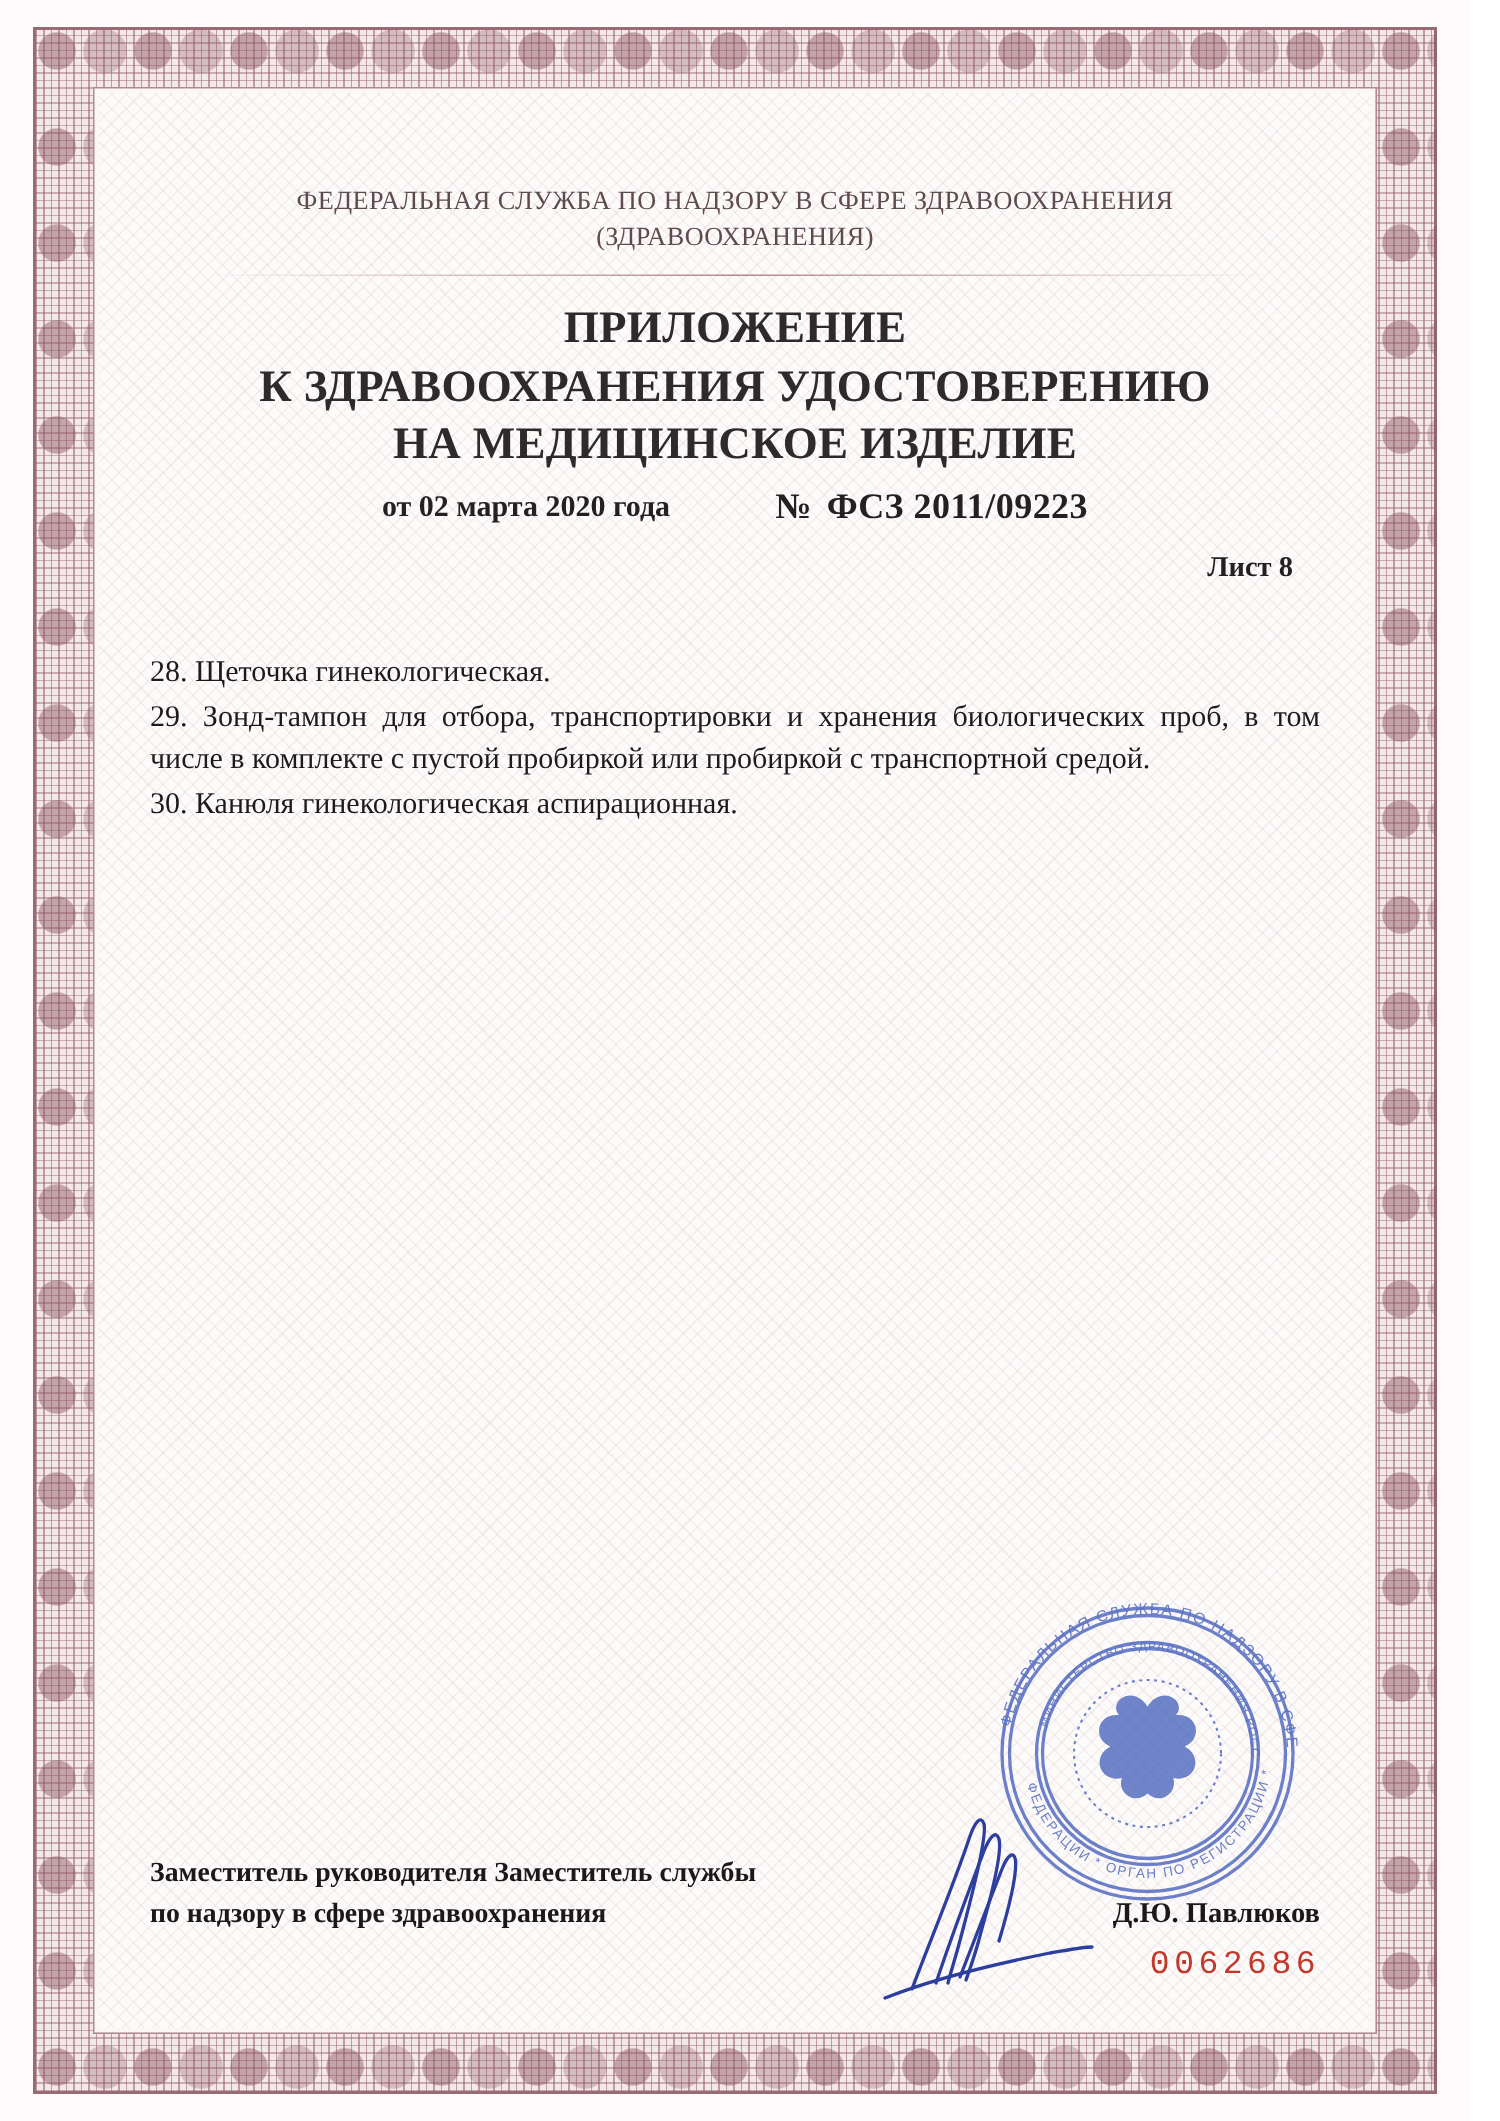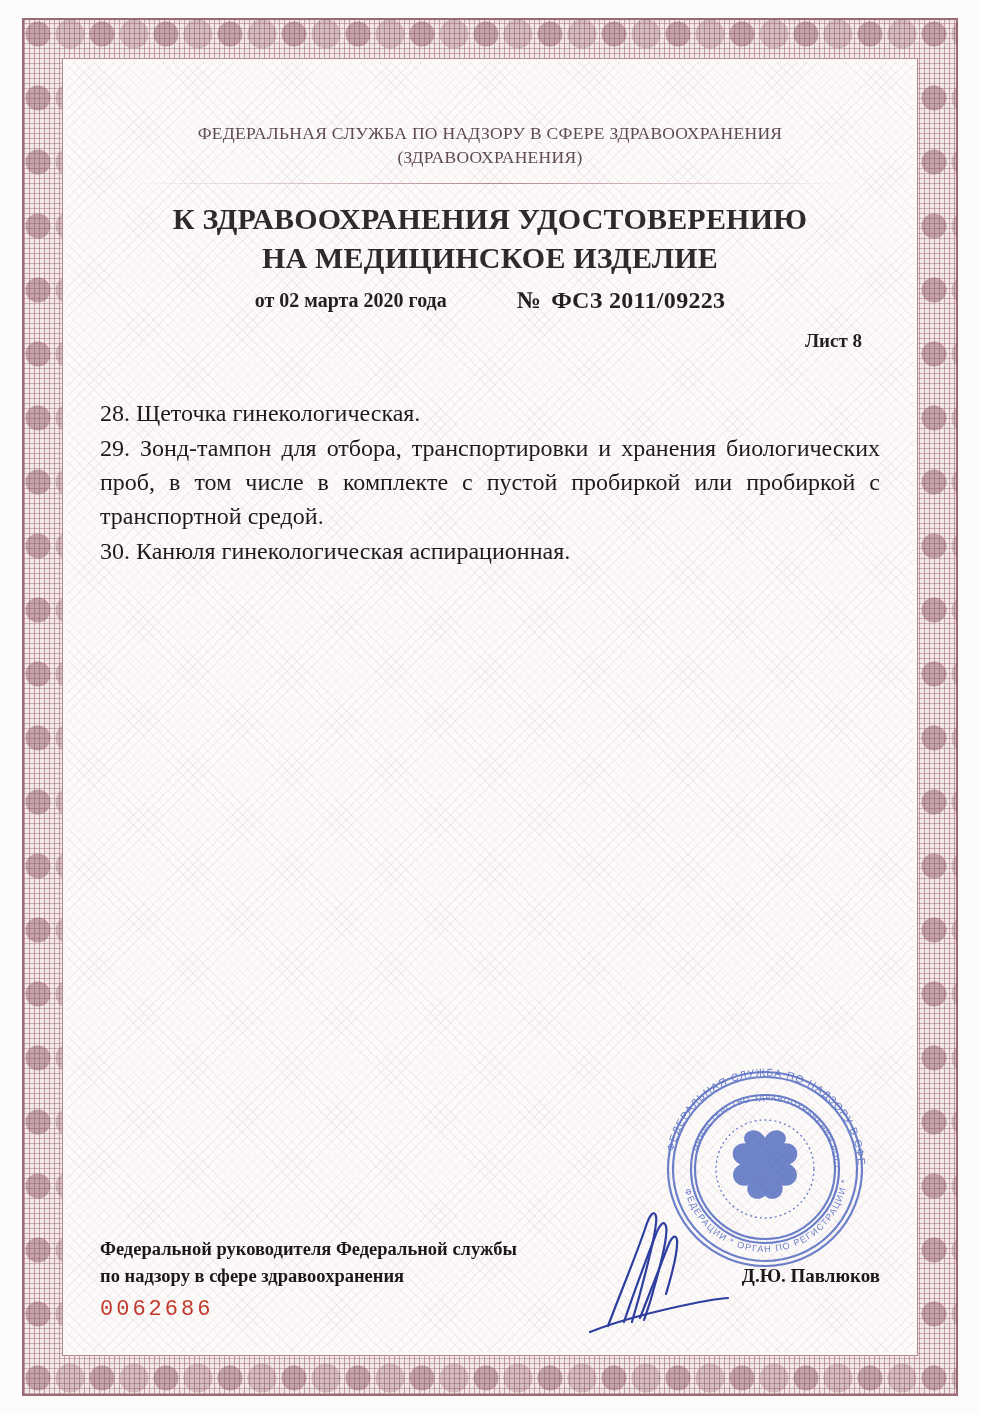--- a/index.html
+++ b/index.html
@@ -150,21 +150,21 @@
     font-weight: bold;
     font-size: 19px;
     color: #241f20;
     margin-top: 16px;
     padding-right: 18px;
   }
 
   .body-list {
     margin-top: 44px;
     color: #1d1a1b;
-    font-size: 24px;
+    font-size: 20px;
     line-height: 1.42;
     text-align: justify;
   }
   .body-list p { margin: 0 0 1px 0; }
 
   
   .footer {
     position: absolute;
     left: 100px;
     right: 100px;
@@ -184,20 +184,21 @@
   }
   .official {
     font-weight: bold;
     font-size: 19px;
     color: #1b1819;
     white-space: nowrap;
     padding-bottom: 2px;
   }
   .serial {
     margin-top: 8px;
+    text-align: right;
     color: #c0392b;
     font-family: "Liberation Mono", monospace;
     font-size: 22px;
     letter-spacing: 3px;
   }
 
   
   .stamp {
     position: absolute;
     right: 90px;
@@ -232,20 +233,21 @@
   <div class="content">
 
     <div class="agency">
       <span>ФЕДЕРАЛЬНАЯ СЛУЖБА ПО НАДЗОРУ В СФЕРЕ ЗДРАВООХРАНЕНИЯ</span>
       <span class="line2">(ЗДРАВООХРАНЕНИЯ)</span>
     </div>
 
     <div class="rule"></div>
 
     <div class="title">
+      <span class="t-line t1">ПРИЛОЖЕНИЕ</span>
       <span class="t-line t2">К ЗДРАВООХРАНЕНИЯ УДОСТОВЕРЕНИЮ</span>
       <span class="t-line t3">НА МЕДИЦИНСКОЕ ИЗДЕЛИЕ</span>
     </div>
 
     <div class="row-date">
       <div class="date-text">от  02 марта 2020 года</div>
       <div class="reg-no">
         <span class="nomer">№</span><span>ФСЗ 2011/09223</span>
       </div>
     </div>
@@ -304,21 +306,21 @@
         <path d="M74,128 C84,98 96,66 106,40 C110,30 114,26 116,32 C118,40 112,66 104,94 C100,110 96,120 94,126"></path>
         <path d="M90,124 C100,98 110,72 118,52 C122,42 126,40 127,46 C128,56 122,80 116,100"></path>
         <path d="M40,138 C70,126 110,116 150,108 C162,106 172,104 178,104"></path>
       </g>
     </svg>
   </div>
 
   <div class="footer">
     <div class="sign-row">
       <div class="position">
-        <div>Федеральной руководителя Федеральной службы</div>
+        <div>Заместитель руководителя Заместитель службы</div>
         <div>по надзору в сфере здравоохранения</div>
       </div>
       <div class="official">Д.Ю. Павлюков</div>
     </div>
     <div class="serial">0062686</div>
   </div>
 
 </div>
 
 </body></html>

